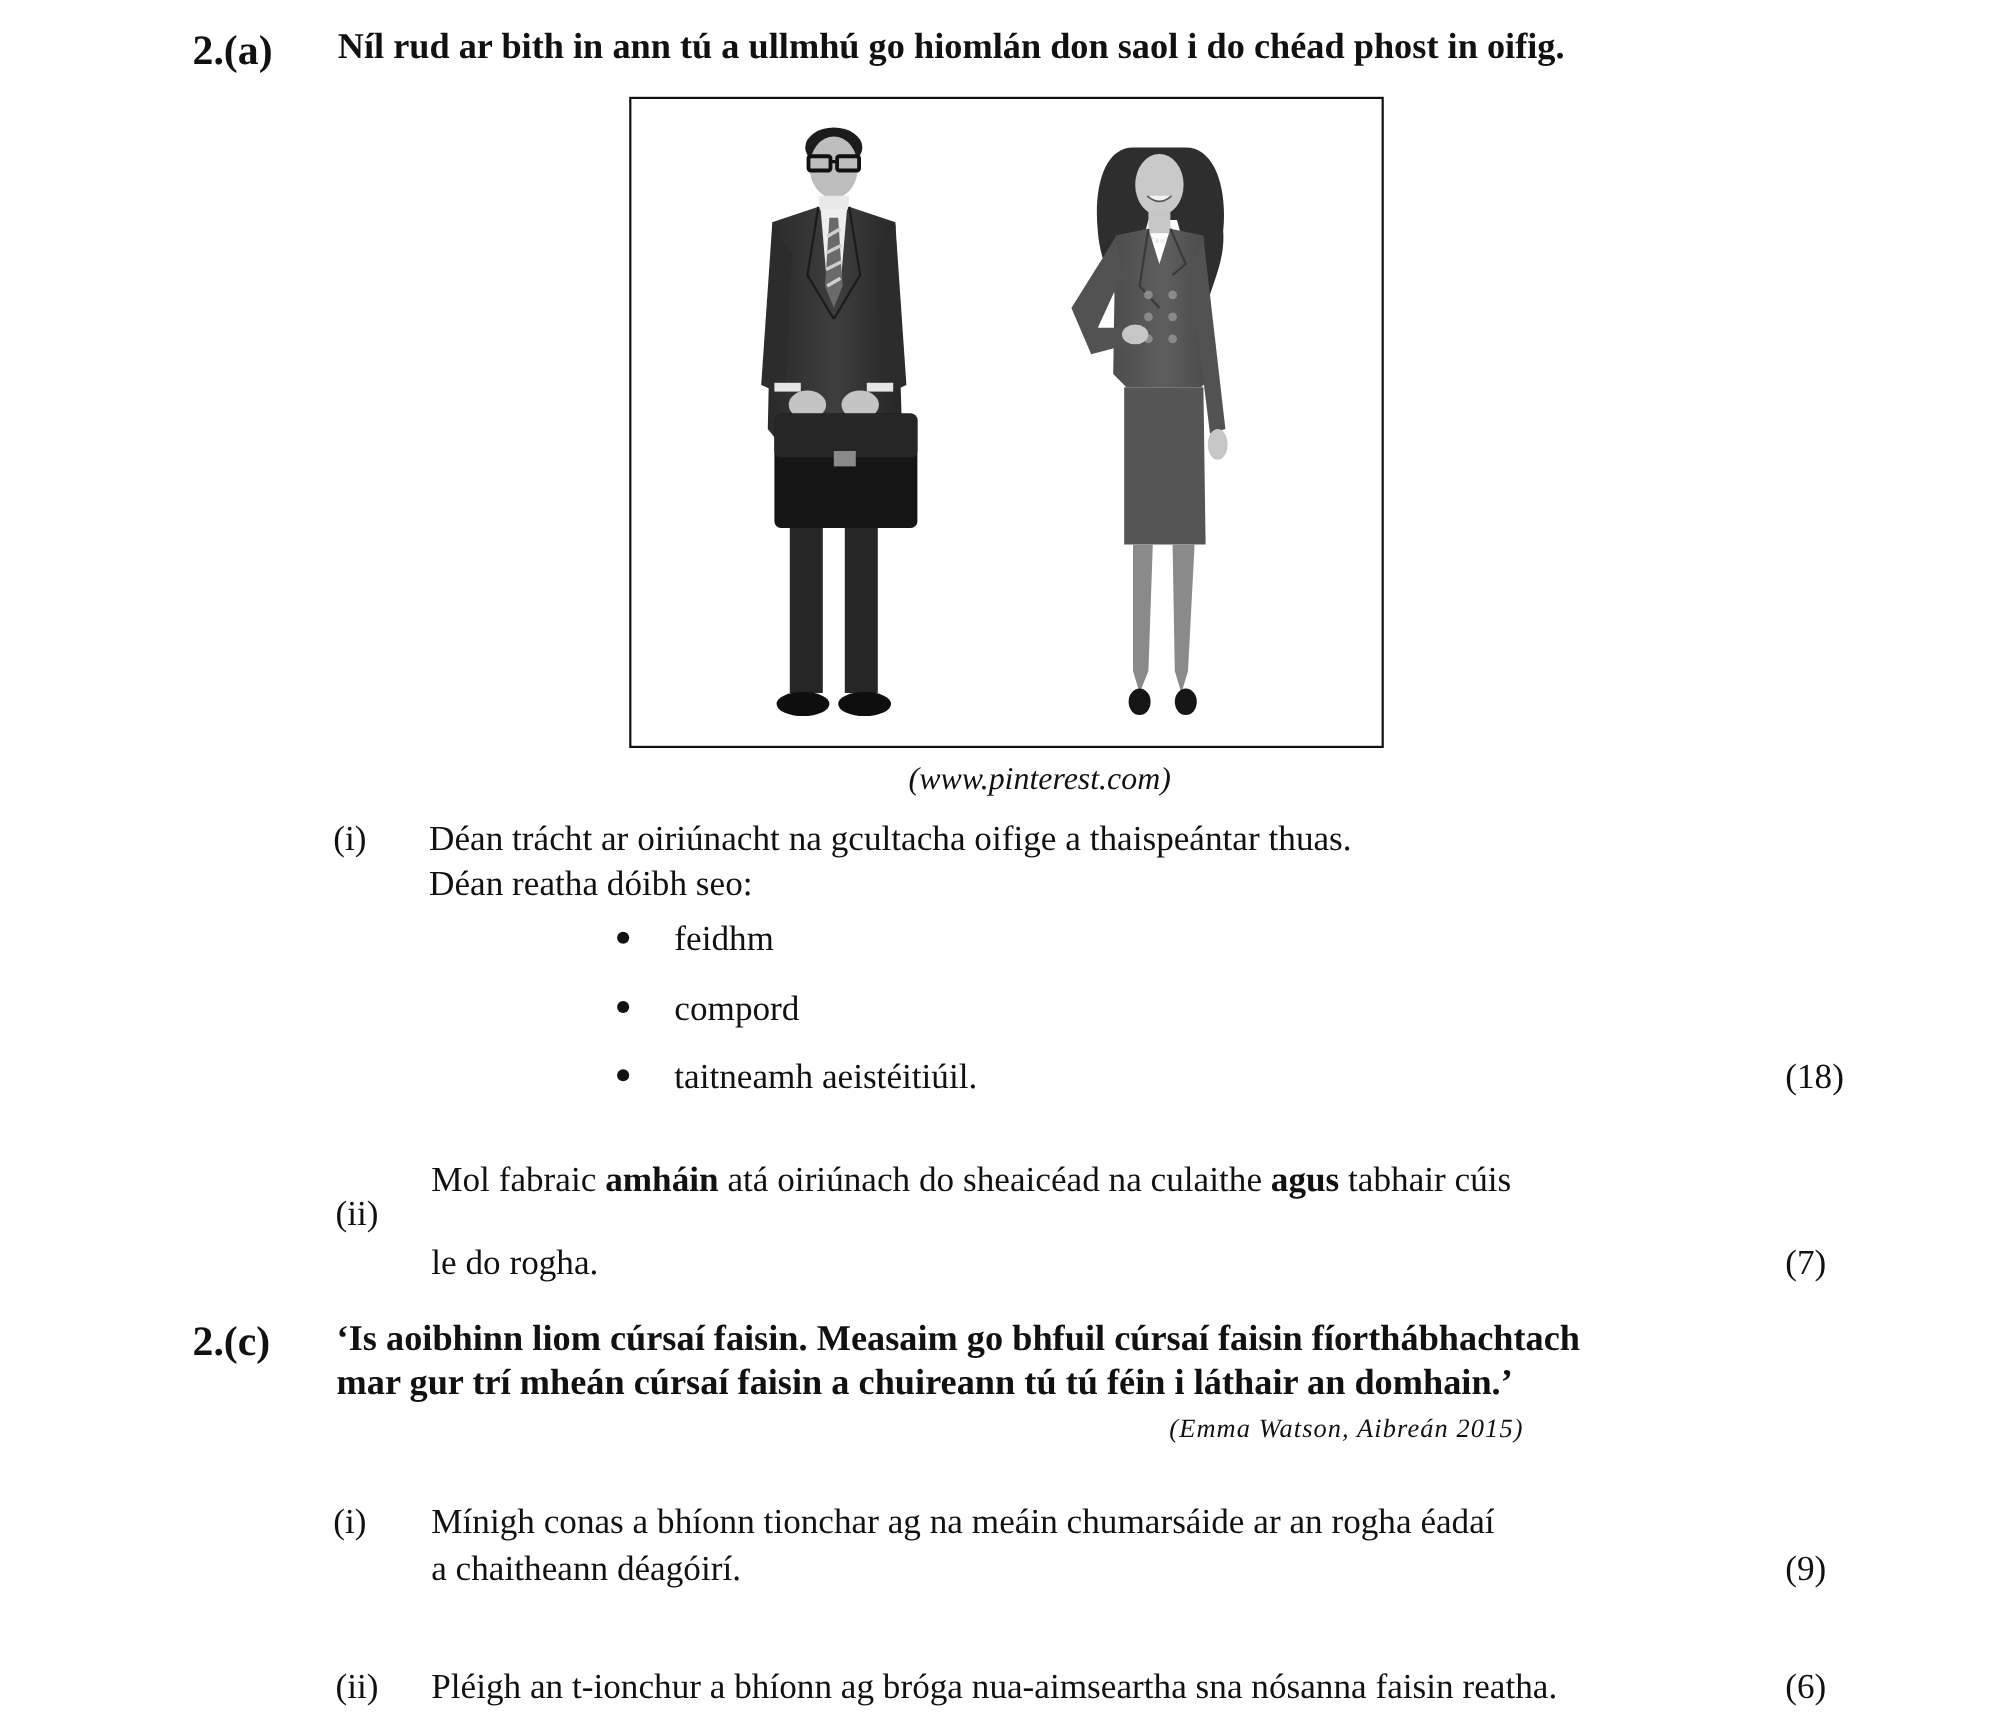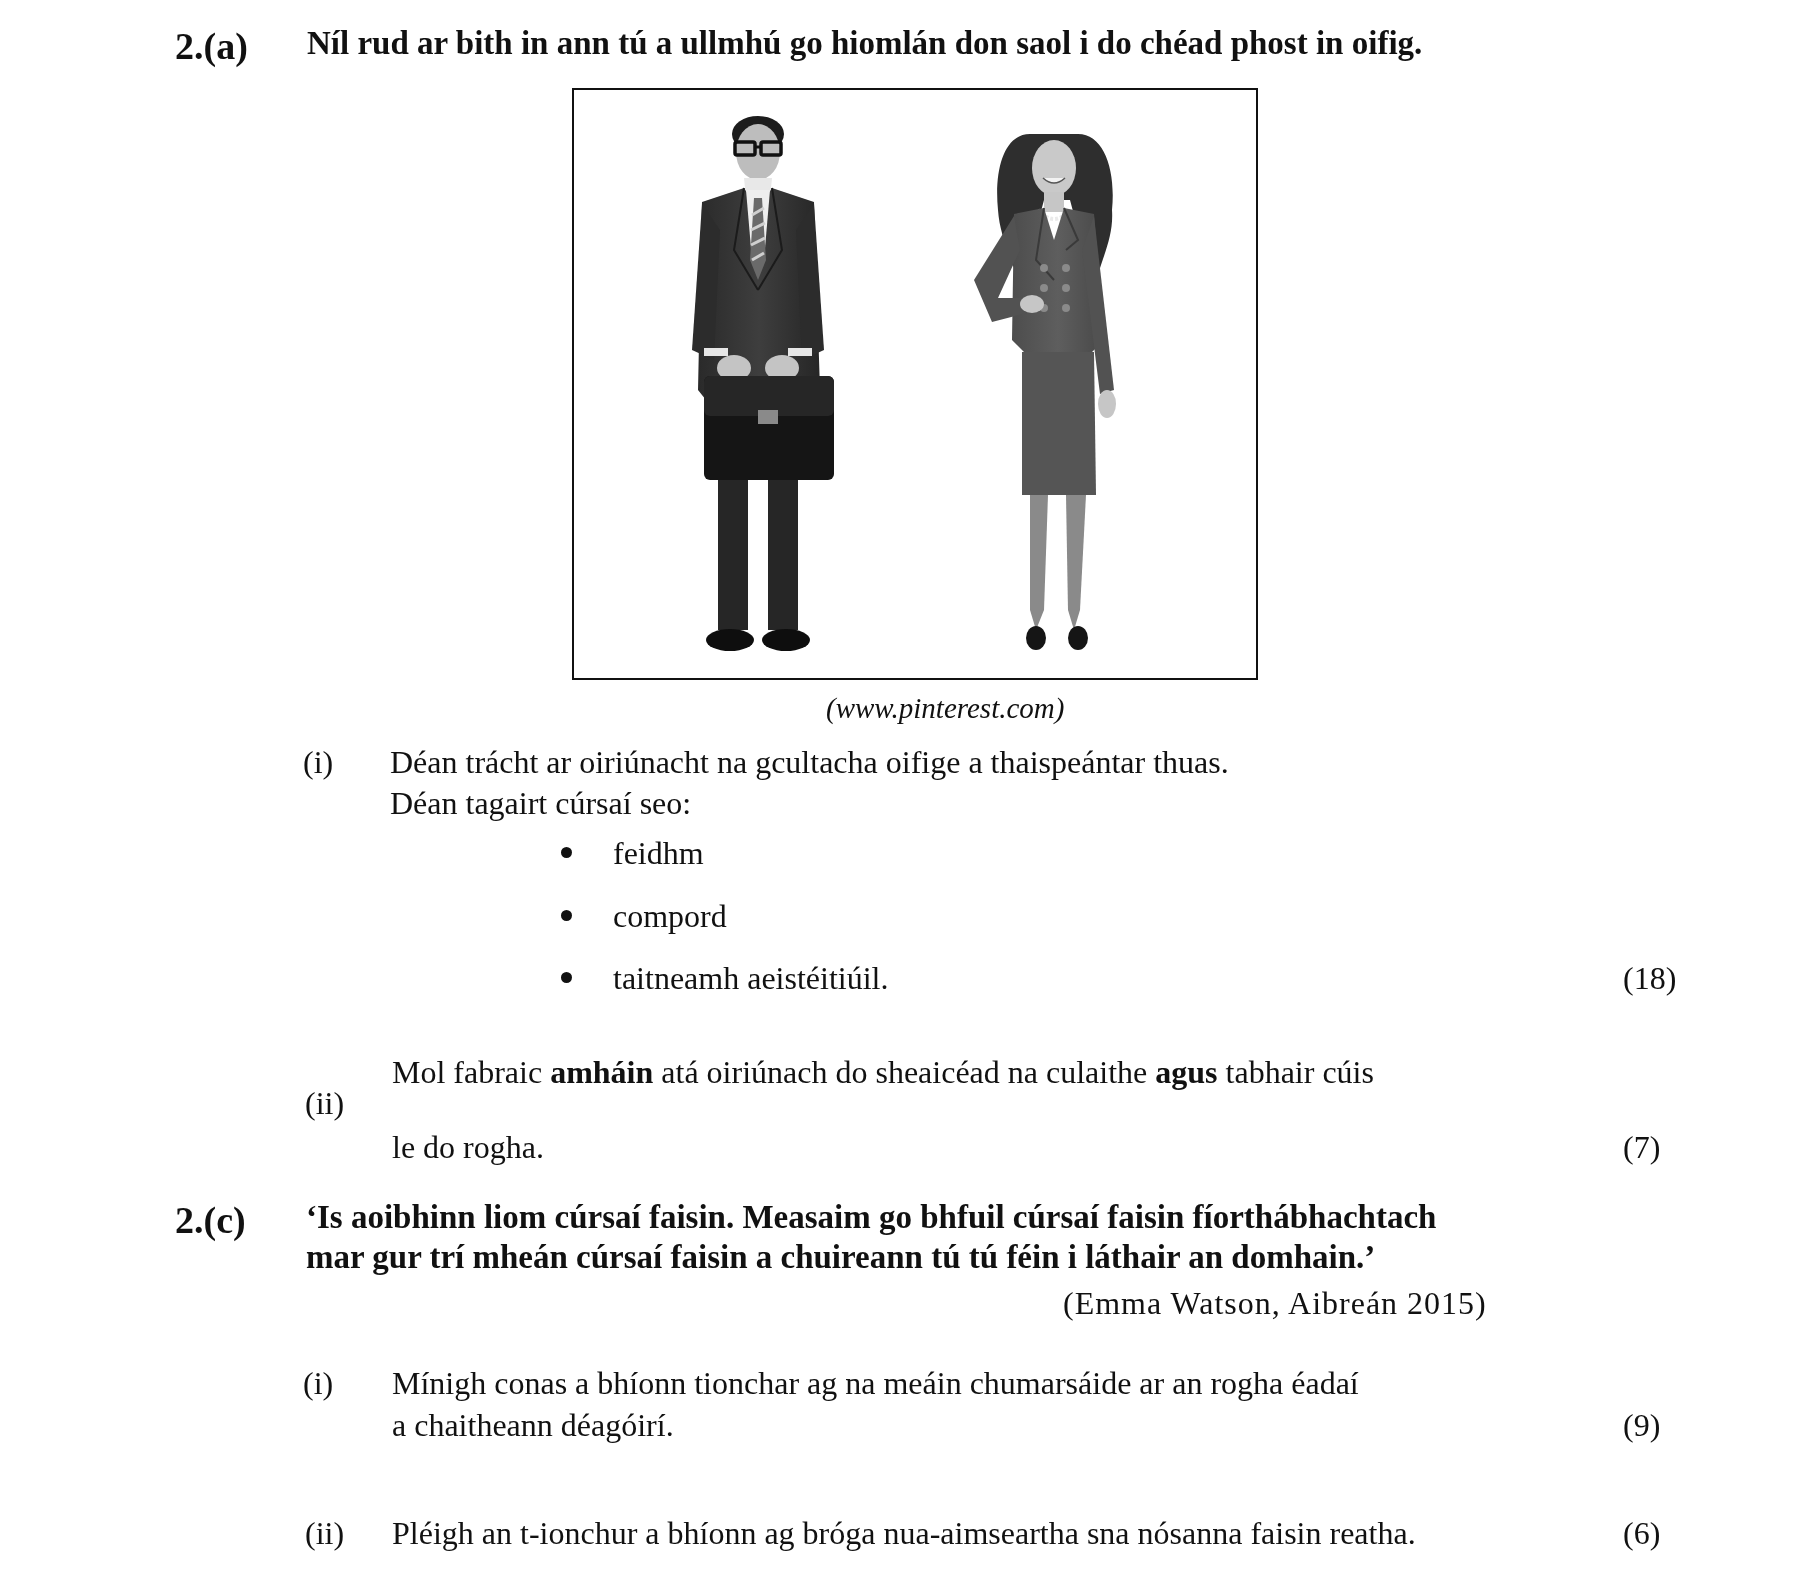--- a/index.html
+++ b/index.html
@@ -14,21 +14,21 @@
       overflow: hidden;
       font-family: "Liberation Serif", "DejaVu Serif", serif;
       color: #111111;
     }
     .abs { position: absolute; white-space: nowrap; line-height: 1; }
     .q-num { font-weight: bold; font-size: 38px; }
     .q-head { font-weight: bold; font-size: 33px; }
     .txt { font-size: 32px; }
     .mark { font-size: 32px; }
     .credit { font-style: italic; font-size: 29px; }
-    .attrib { font-size: 32px; letter-spacing: 1px; }
+    .attrib { font-style: italic; font-size: 24px; letter-spacing: 1px; }
     .bullet-dot {
       position: absolute;
       width: 11px; height: 11px;
       border-radius: 50%;
       background: #111;
     }
     b { font-weight: bold; }
 
     
     .photo-frame {
@@ -144,21 +144,21 @@
       <ellipse cx="462" cy="548" rx="10" ry="12" fill="#151515"></ellipse>
       <ellipse cx="504" cy="548" rx="10" ry="12" fill="#151515"></ellipse>
     </g>
   </svg>
 </div>
 
 <div class="abs credit" style="left:826px; top:694px;">(www.pinterest.com)</div>
 
 <div class="abs txt" style="left:303px; top:746px;">(i)</div>
 <div class="abs txt" style="left:390px; top:746px;">Déan trácht ar oiriúnacht na gcultacha oifige a thaispeántar thuas.</div>
-<div class="abs txt" style="left:390px; top:787px;">Déan tagairt cúrsaí seo:</div>
+<div class="abs txt" style="left:390px; top:787px;">Déan reatha dóibh seo:</div>
 
 <div>
   <div class="bullet-dot" style="left:561px; top:847px;"></div>
   <div class="abs txt" style="left:613px; top:837px;">feidhm</div>
 
   <div class="bullet-dot" style="left:561px; top:910px;"></div>
   <div class="abs txt" style="left:613px; top:900px;">compord</div>
 
   <div class="bullet-dot" style="left:561px; top:972px;"></div>
   <div class="abs txt" style="left:613px; top:962px;">taitneamh aeistéitiúil.</div>

